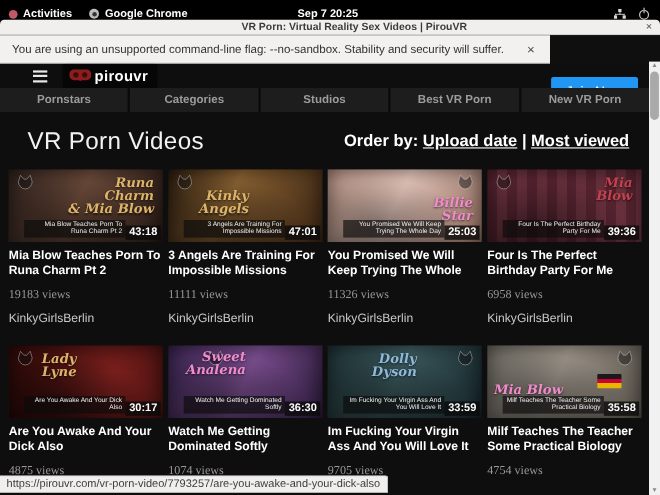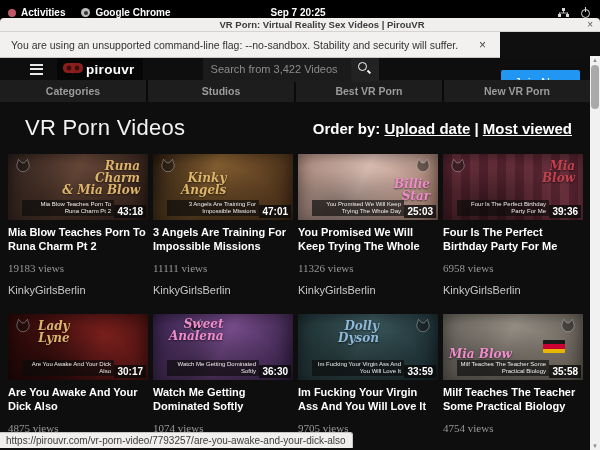--- a/index.html
+++ b/index.html
@@ -151,33 +151,28 @@
       </div>
     <div class="logo">
       <svg width="20" height="12" viewBox="0 0 20 12">
           <rect x="0" y="0" width="20" height="10" rx="4.5" fill="#8b1d1d"></rect>
           <circle cx="6" cy="5" r="2.4" fill="#3a0d0d"></circle>
           <circle cx="14" cy="5" r="2.4" fill="#3a0d0d"></circle>
           <rect x="8.5" y="7" width="3" height="3.5" rx="1.4" fill="#8b1d1d"></rect>
         </svg>
       <span class="logo-text">pirouvr</span>
     </div>
-    <div class="searchwrap">
-      <input type="text" placeholder="Search from 3,422 Videos" style="">
-      <button class="search-btn">
-        <span class="mag"></span>
-      </button>
-    </div>
     <div class="auth">
       <span class="login">Login</span>
       <button class="join-btn">Join Now</button>
     </div>
   </div>
 
   <div class="nav">
+    <div class="nav-item">Pornstars</div>
     <div class="nav-item">Categories</div>
     <div class="nav-item">Studios</div>
     <div class="nav-item">Best VR Porn</div>
     <div class="nav-item">New VR Porn</div>
   </div>
 
   <div class="headrow">
     <div class="h1">VR Porn Videos</div>
     <div class="orderby">
       <span>Order by:</span>

